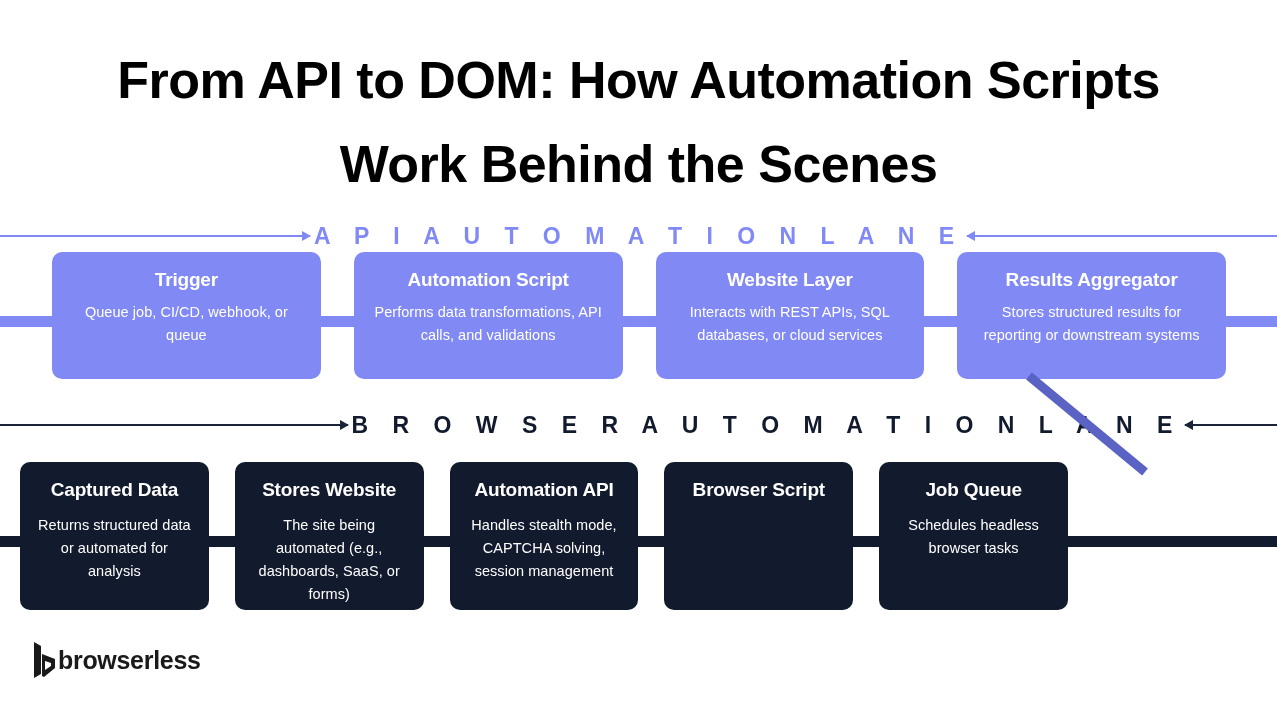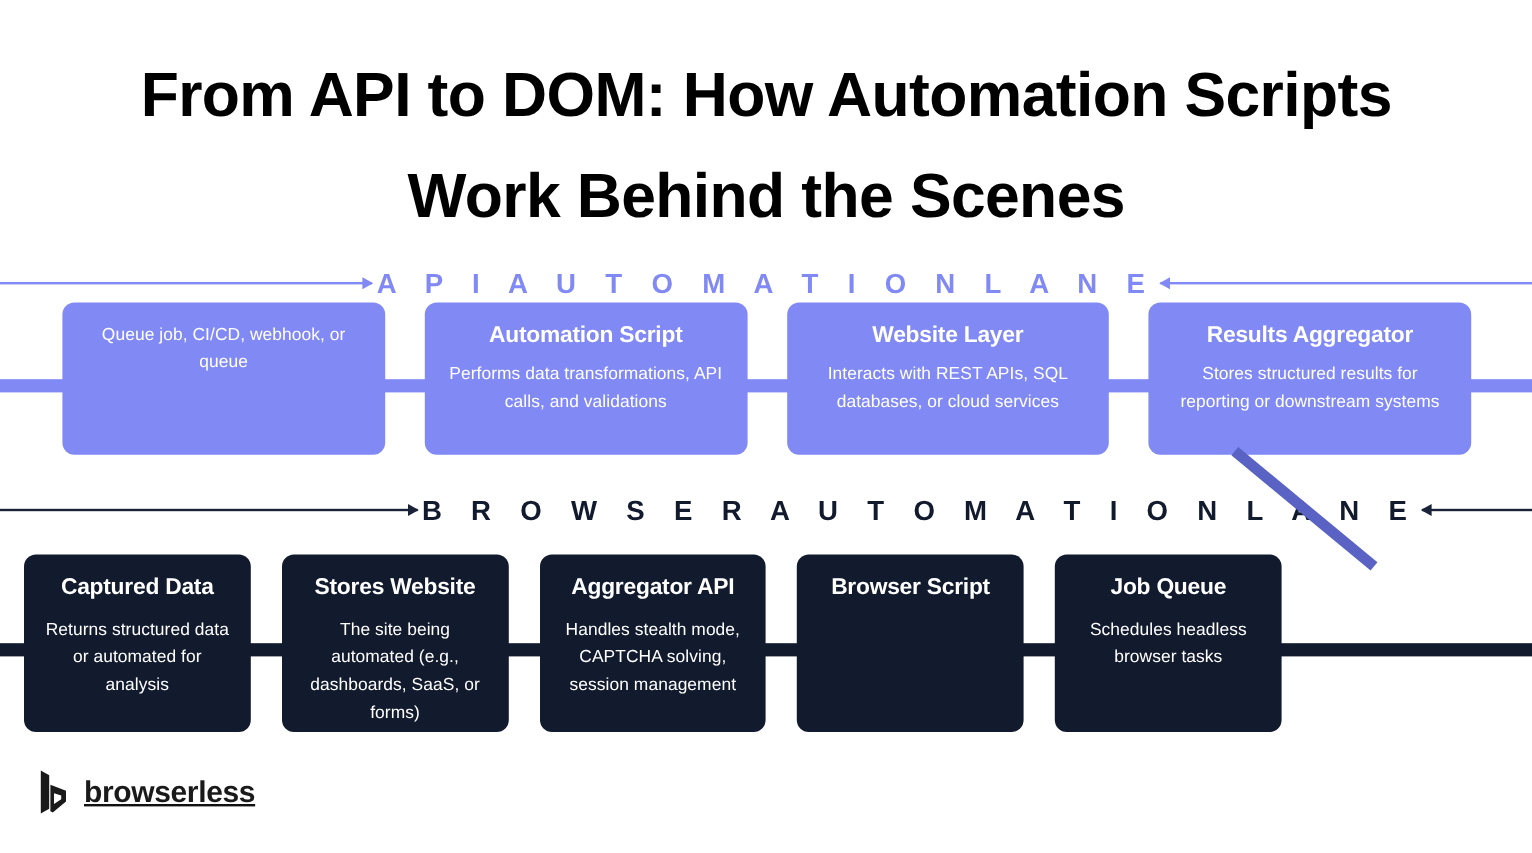--- a/index.html
+++ b/index.html
@@ -159,22 +159,20 @@
     pointer-events: none;
   }
 
   
   .logo {
     position: absolute;
     left: 32px;
     top: 640px;
     display: flex;
     align-items: center;
-    gap: 12px;
-    text-decoration: underline;
   }
   .logo-mark {
     width: 26px;
     height: 40px;
     display: block;
   }
   .logo-word {
     font-size: 25px;
     font-weight: bold;
     color: #1a1a1a;
@@ -193,20 +191,21 @@
 <div class="rail rail-api"></div>
 
 <div class="lane lane-api">
   <div class="lane-rule left"></div>
   <div class="lane-label">A P I   A U T O M A T I O N   L A N E</div>
   <div class="lane-rule right"></div>
 </div>
 
 <div class="row row-api">
   <div class="card">
+    <p class="card-title">Trigger</p>
     <p class="card-desc">Queue job, CI/CD, webhook, or queue</p>
   </div>
   <div class="card">
     <p class="card-title">Automation Script</p>
     <p class="card-desc">Performs data transformations, API calls, and validations</p>
   </div>
   <div class="card">
     <p class="card-title">Website Layer</p>
     <p class="card-desc">Interacts with REST APIs, SQL databases, or cloud services</p>
   </div>
@@ -228,21 +227,21 @@
 <div class="row row-brow">
   <div class="card">
     <p class="card-title">Captured Data</p>
     <p class="card-desc">Returns structured data or automated for analysis</p>
   </div>
   <div class="card">
     <p class="card-title">Stores Website</p>
     <p class="card-desc">The site being automated (e.g., dashboards, SaaS, or forms)</p>
   </div>
   <div class="card">
-    <p class="card-title">Aggregator API</p>
+    <p class="card-title">Automation API</p>
     <p class="card-desc">Handles stealth mode, CAPTCHA solving, session management</p>
   </div>
   <div class="card">
     <p class="card-title">Browser Script</p>
   </div>
   <div class="card">
     <p class="card-title">Job Queue</p>
     <p class="card-desc">Schedules headless browser tasks</p>
   </div>
 </div>

